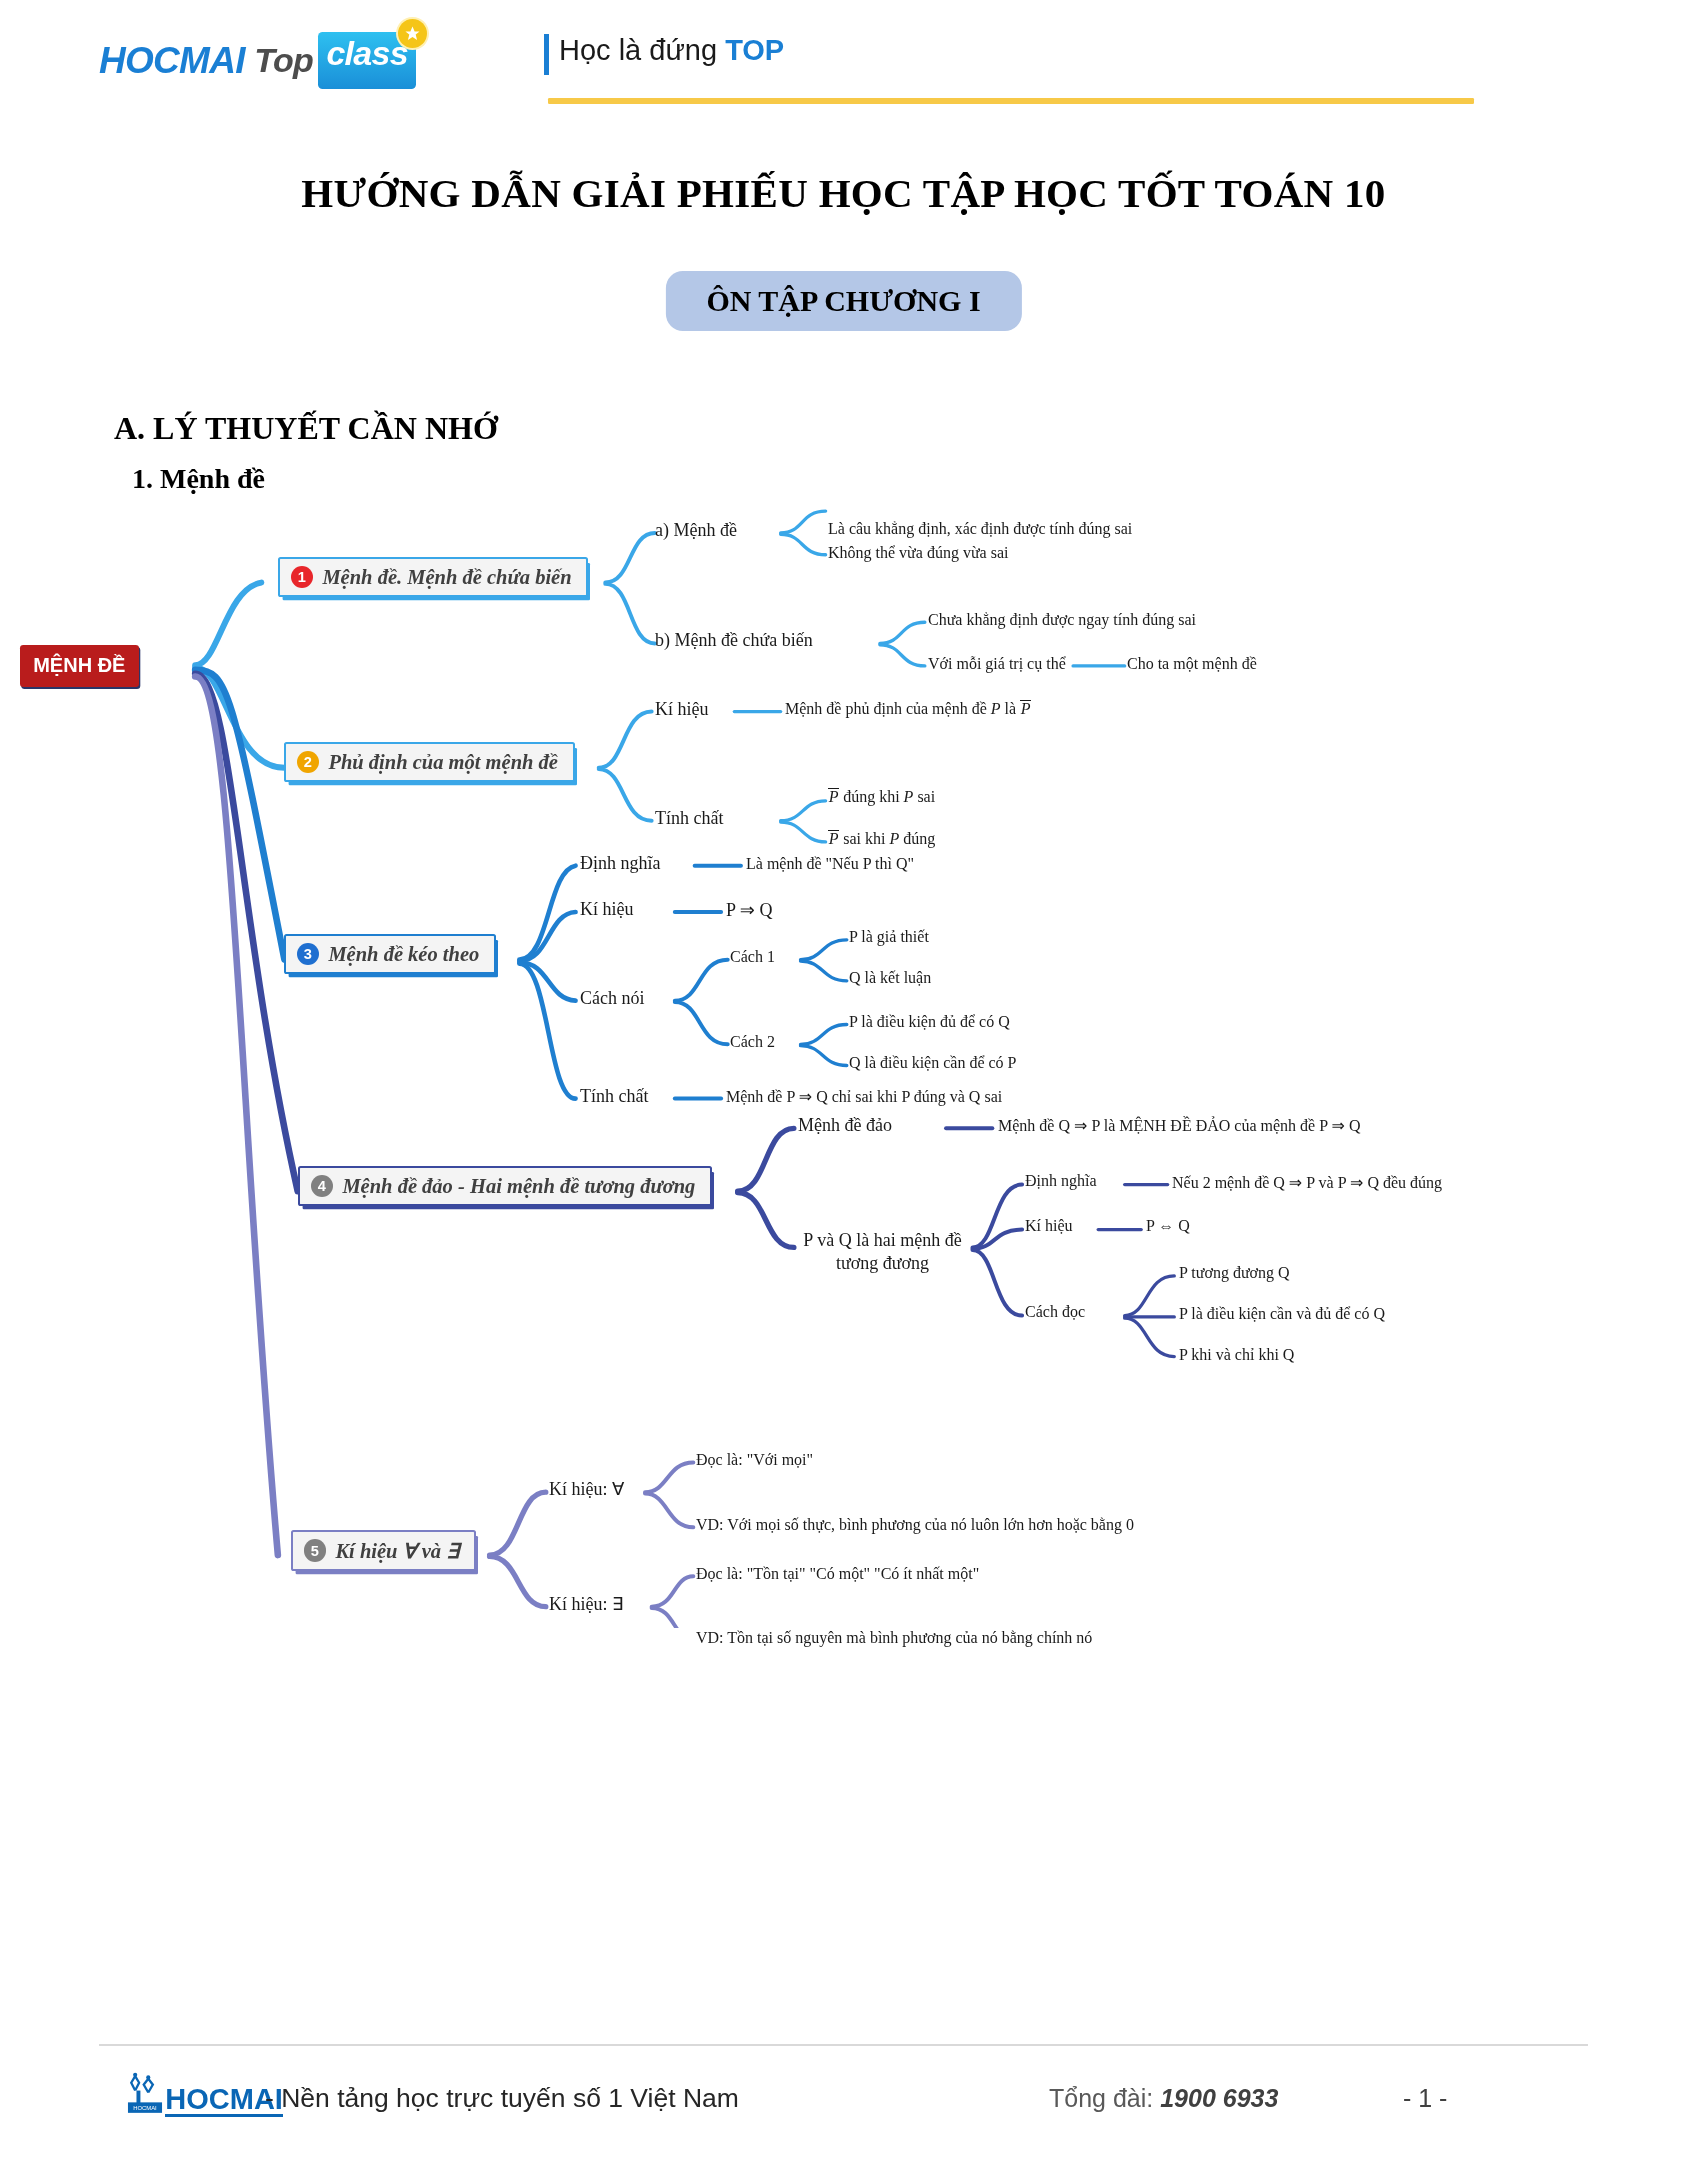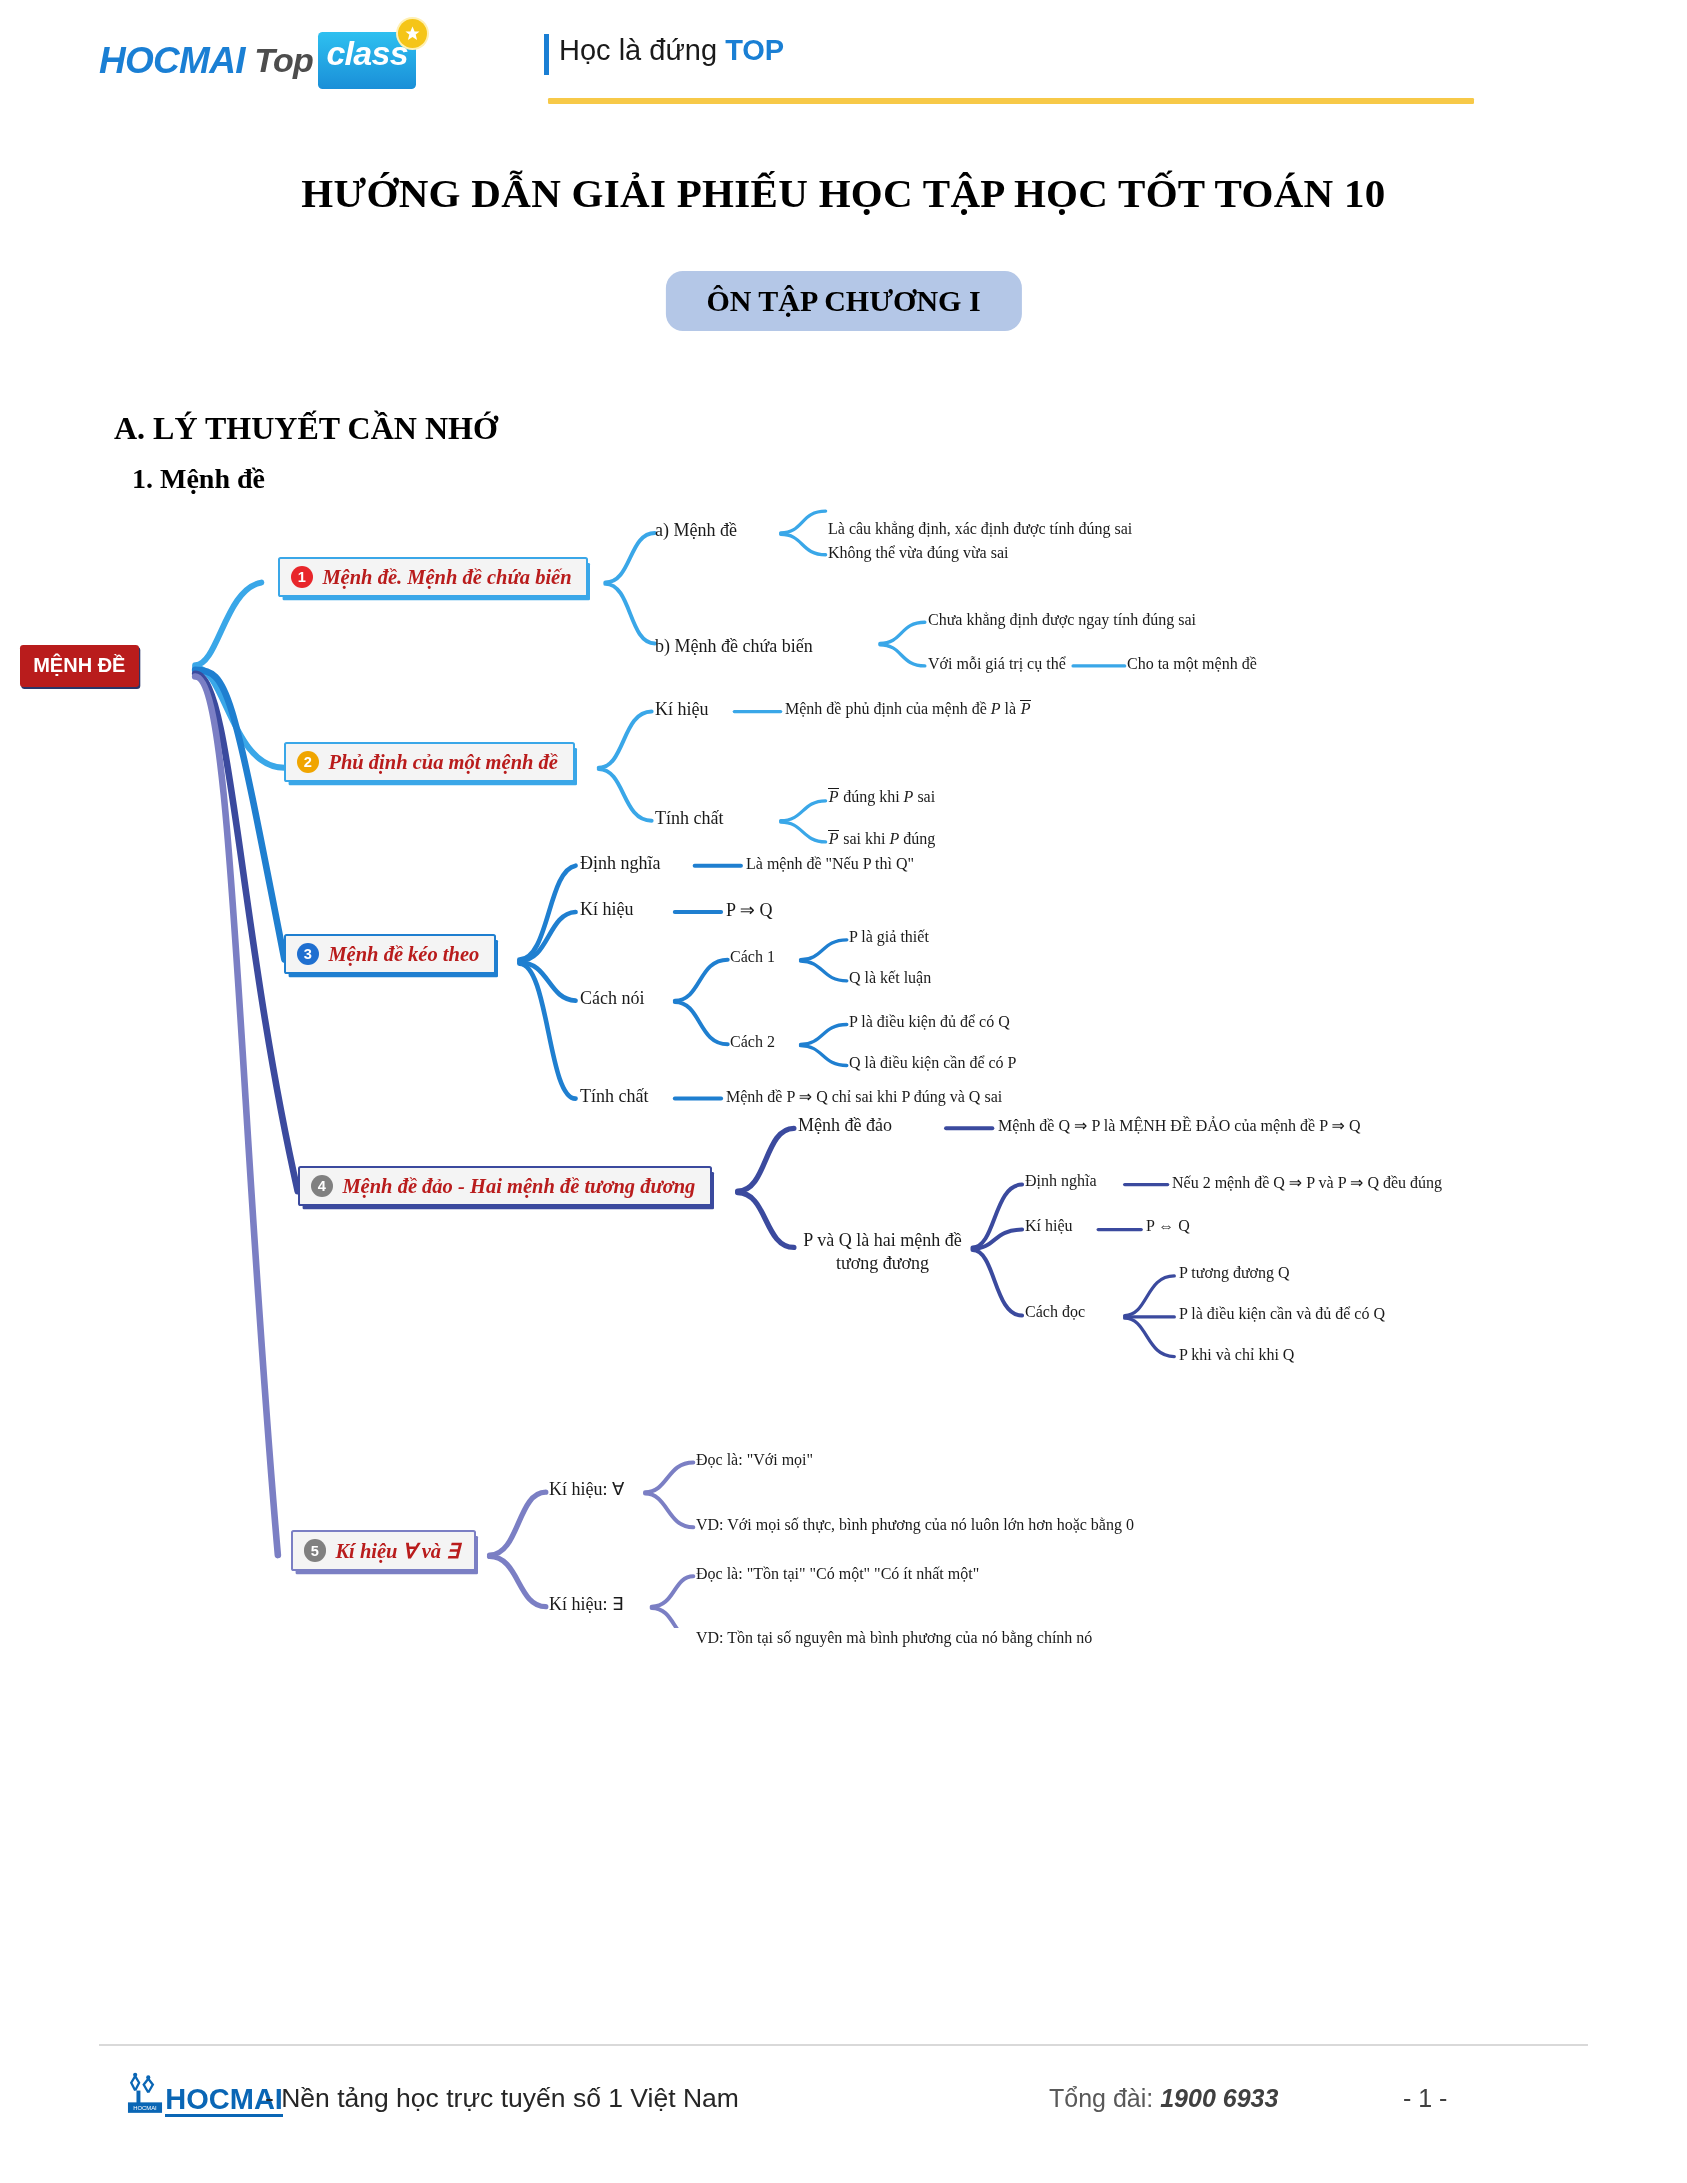--- a/index.html
+++ b/index.html
@@ -72,21 +72,21 @@
     font-family:"Liberation Sans",sans-serif;font-weight:bold;font-size:20px;
     padding:9.3px 13.2px;white-space:nowrap;box-shadow:1.3px 2px 0 #2a3568;
   }
   .branch-node{
     position:absolute;background:#f4f4f4;border:2px solid #3aa7e8;border-radius:2.6px;
     padding:6.6px 14.6px 6.6px 10.6px;white-space:nowrap;display:flex;align-items:center;gap:9.3px;
     box-shadow:3.3px 4.6px 0 -1.3px #3aa7e8;
   }
   .branch-node .bn-label{
     font-family:"Liberation Serif",serif;font-weight:bold;font-style:italic;
-    font-size:20.5px;color:#b91c1c;
+    font-size:20.5px;color:#404040;
   }
   .badge{
     width:22.5px;height:22.5px;border-radius:50%;flex:0 0 22.5px;
     display:flex;align-items:center;justify-content:center;
     font-family:"Liberation Sans",sans-serif;font-weight:bold;font-size:14.6px;color:#ffffff;
   }
   .mm-text{
     position:absolute;font-family:"Liberation Serif",serif;font-size:18px;color:#1a1a1a;
     white-space:nowrap;line-height:1.28;
   }
@@ -219,21 +219,21 @@
 
     <div class="root-node" style="left:20px;top:142px;">MỆNH ĐỀ</div>
 
     <div class="branch-node" style="left:278px;top:54px;border-color:#3aa7e8;box-shadow:3.3px 4.6px 0 -1.3px #3aa7e8;">
       <span class="badge" style="background:#e8262b;">1</span>
       <span class="bn-label">Mệnh đề. Mệnh đề chứa biến</span>
     </div>
     <div class="mm-text" style="left:655px;top:16px;">a) Mệnh đề</div>
     <div class="mm-text small" style="left:828px;top:-4px;margin-top:20px;">Là câu khẳng định, xác định được tính đúng sai</div>
     <div class="mm-text small" style="left:828px;top:40px;">Không thể vừa đúng vừa sai</div>
-    <div class="mm-text" style="left:655px;top:132px;">b) Mệnh đề chứa biến</div>
+    <div class="mm-text" style="left:655px;top:126px;">b) Mệnh đề chứa biến</div>
     <div class="mm-text small" style="left:928px;top:107px;">Chưa khẳng định được ngay tính đúng sai</div>
     <div class="mm-text small" style="left:928px;top:151px;">Với mỗi giá trị cụ thể</div>
     <div class="mm-text small" style="left:1127px;top:151px;">Cho ta một mệnh đề</div>
 
     <div class="branch-node" style="left:284px;top:239px;border-color:#3aa7e8;box-shadow:3.3px 4.6px 0 -1.3px #3aa7e8;">
       <span class="badge" style="background:#f0a500;">2</span>
       <span class="bn-label">Phủ định của một mệnh đề</span>
     </div>
     <div class="mm-text" style="left:655px;top:195px;">Kí hiệu</div>
     <div class="mm-text small" style="left:785px;top:196px;">

